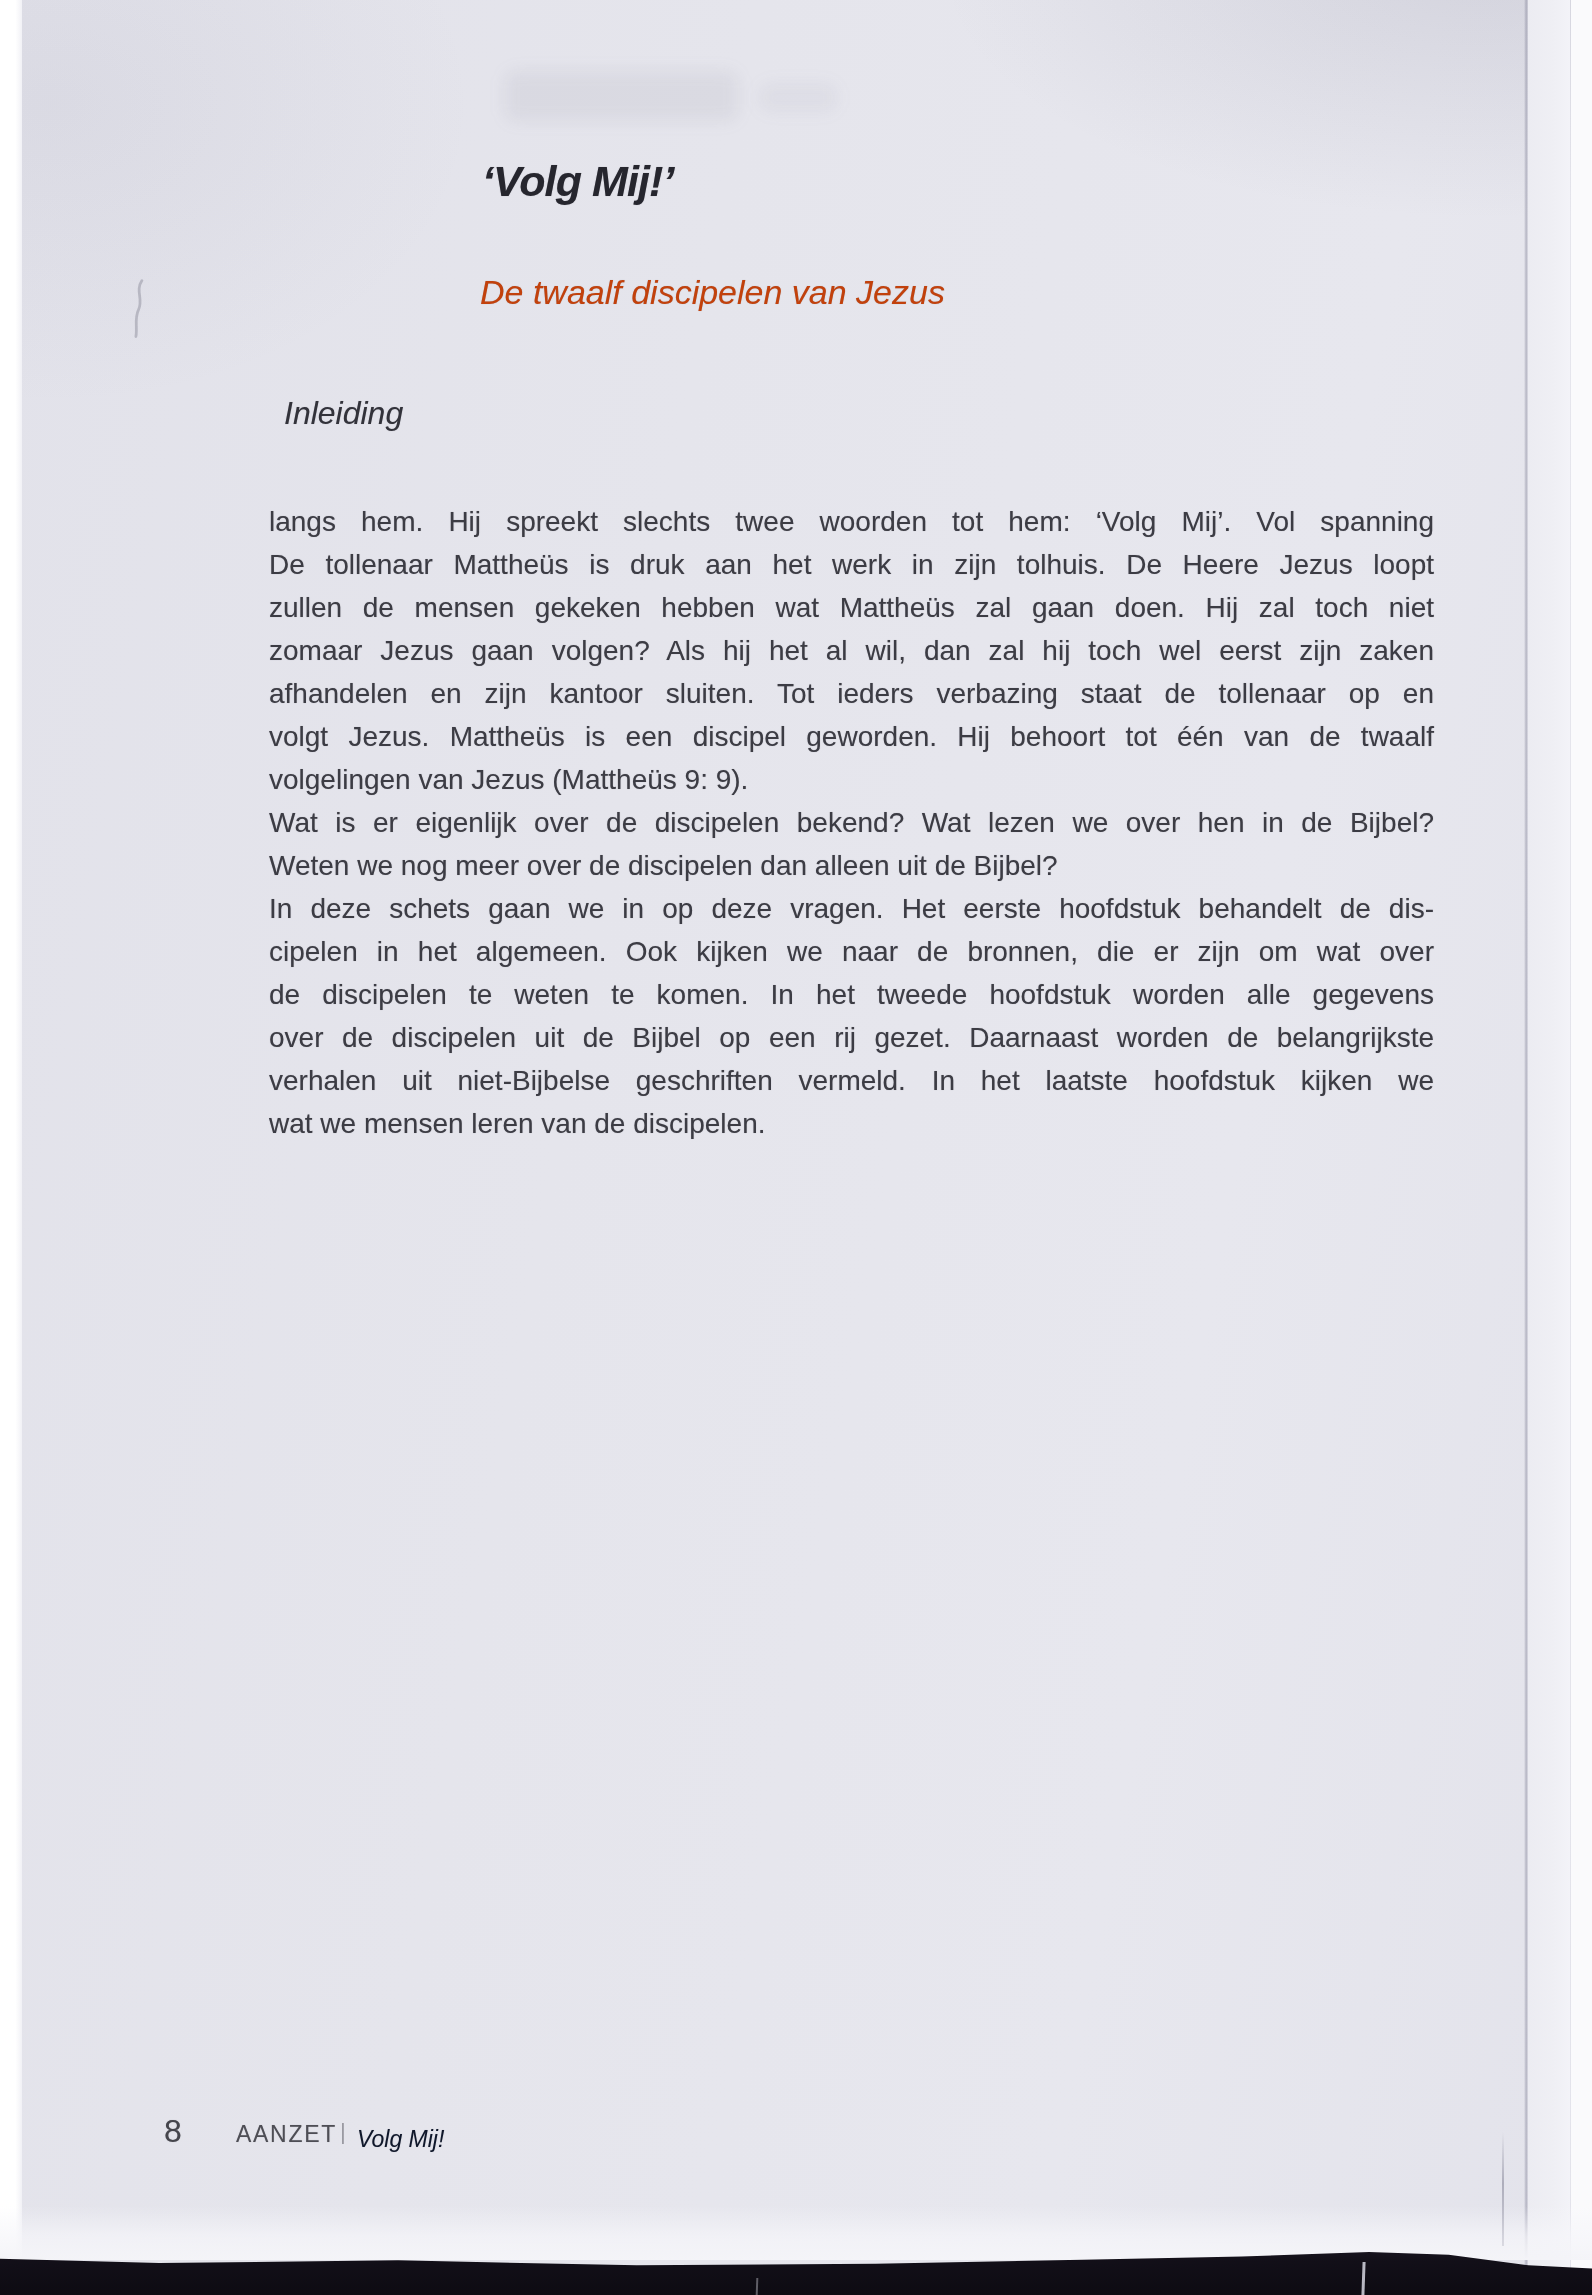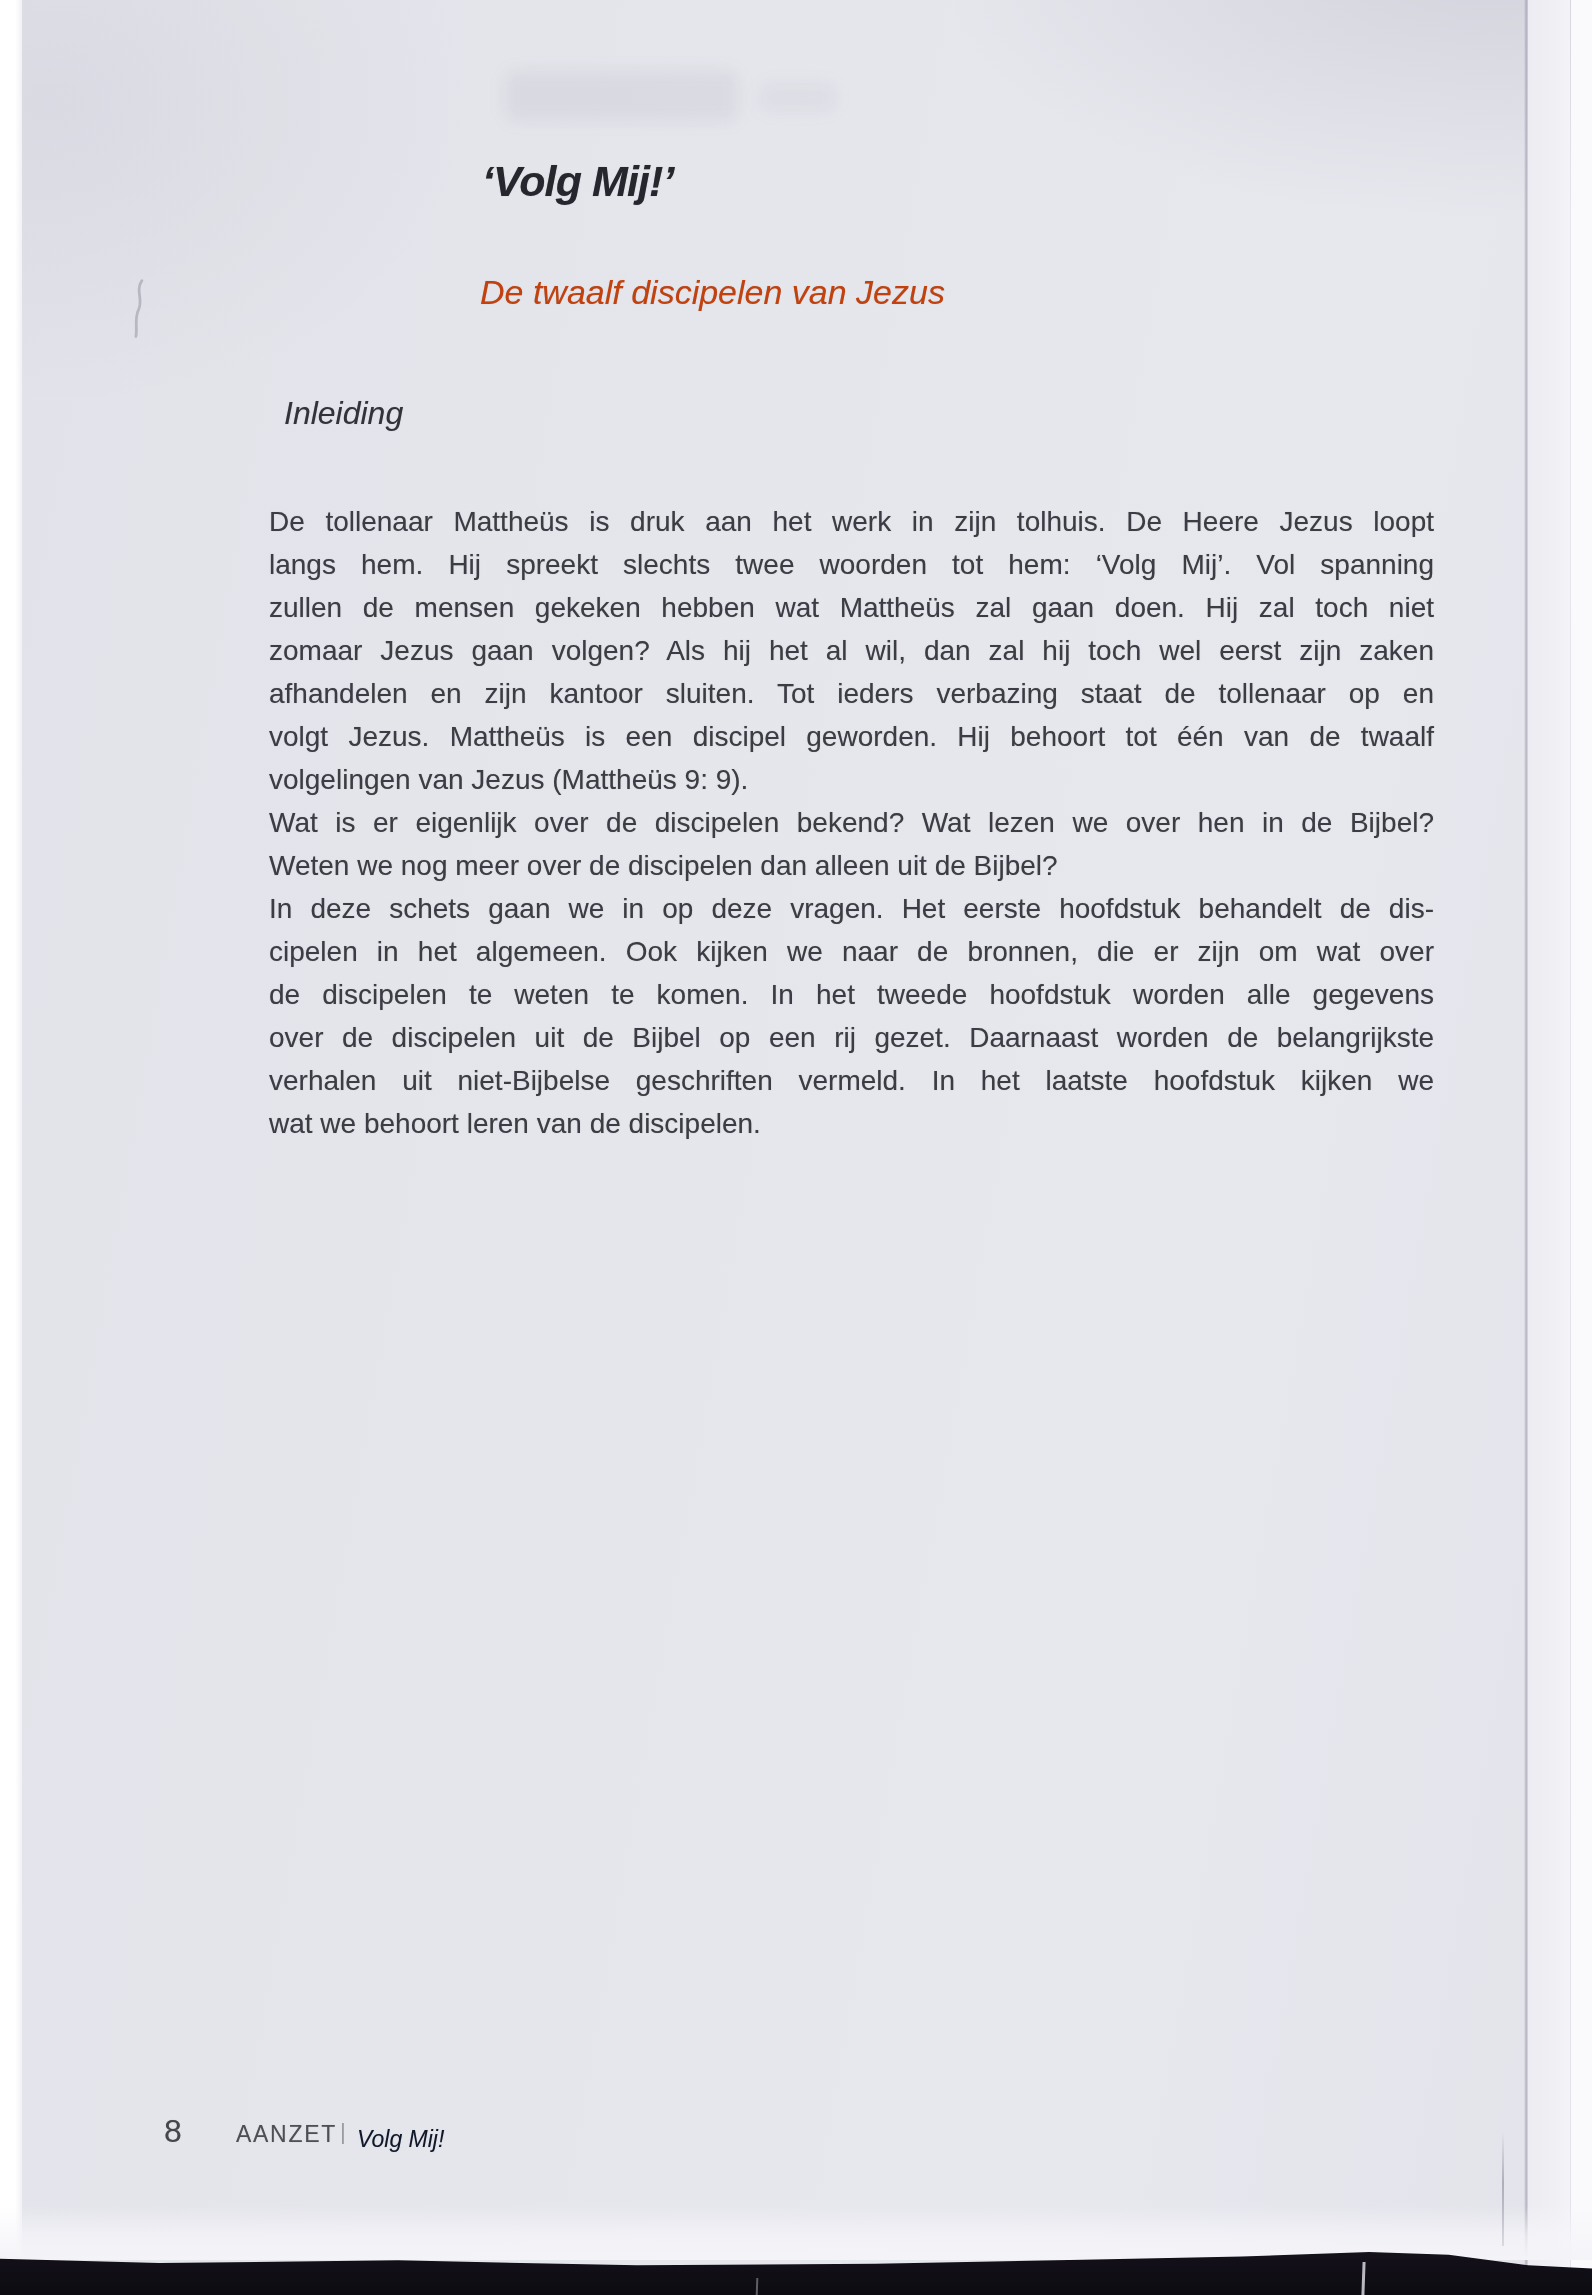--- a/index.html
+++ b/index.html
@@ -200,39 +200,39 @@
   <svg class="pen-mark" width="22.4" height="66" viewBox="0 0 26 76">
     <path d="M15,5 C7,17 17,27 11,39 C6,49 10,60 8,70" fill="none" stroke="#aaaab6" stroke-width="3.2" stroke-linecap="round" opacity="0.75"></path>
   </svg>
 
   <h1 class="title">‘Volg Mij!’</h1>
   <div class="subtitle">De twaalf discipelen van Jezus</div>
   <div class="heading">Inleiding</div>
 
   <div class="body-text">
       <div class="paragraph">
+        <div class="line">langs hem. Hij spreekt slechts twee woorden tot hem: ‘Volg Mij’. Vol spanning</div>
         <div class="line">De tollenaar Mattheüs is druk aan het werk in zijn tolhuis. De Heere Jezus loopt</div>
-        <div class="line">langs hem. Hij spreekt slechts twee woorden tot hem: ‘Volg Mij’. Vol spanning</div>
         <div class="line">zullen de mensen gekeken hebben wat Mattheüs zal gaan doen. Hij zal toch niet</div>
         <div class="line">zomaar Jezus gaan volgen? Als hij het al wil, dan zal hij toch wel eerst zijn zaken</div>
         <div class="line">afhandelen en zijn kantoor sluiten. Tot ieders verbazing staat de tollenaar op en</div>
         <div class="line">volgt Jezus. Mattheüs is een discipel geworden. Hij behoort tot één van de twaalf</div>
         <div class="line last">volgelingen van Jezus (Mattheüs 9: 9).</div>
       </div>
       <div class="paragraph">
         <div class="line">Wat is er eigenlijk over de discipelen bekend? Wat lezen we over hen in de Bijbel?</div>
         <div class="line last">Weten we nog meer over de discipelen dan alleen uit de Bijbel?</div>
       </div>
       <div class="paragraph">
         <div class="line">In deze schets gaan we in op deze vragen. Het eerste hoofdstuk behandelt de dis-</div>
         <div class="line">cipelen in het algemeen. Ook kijken we naar de bronnen, die er zijn om wat over</div>
         <div class="line">de discipelen te weten te komen. In het tweede hoofdstuk worden alle gegevens</div>
         <div class="line">over de discipelen uit de Bijbel op een rij gezet. Daarnaast worden de belangrijkste</div>
         <div class="line">verhalen uit niet-Bijbelse geschriften vermeld. In het laatste hoofdstuk kijken we</div>
-        <div class="line last">wat we behoort leren van de discipelen.</div>
+        <div class="line last">wat we mensen leren van de discipelen.</div>
       </div>
     </div>
 
   <div class="footer">
     <span class="pagenum">8</span>
     <span class="series">AANZET</span>
     <span class="sep">|</span>
     <span class="booklet">Volg Mij!</span>
   </div>
 

